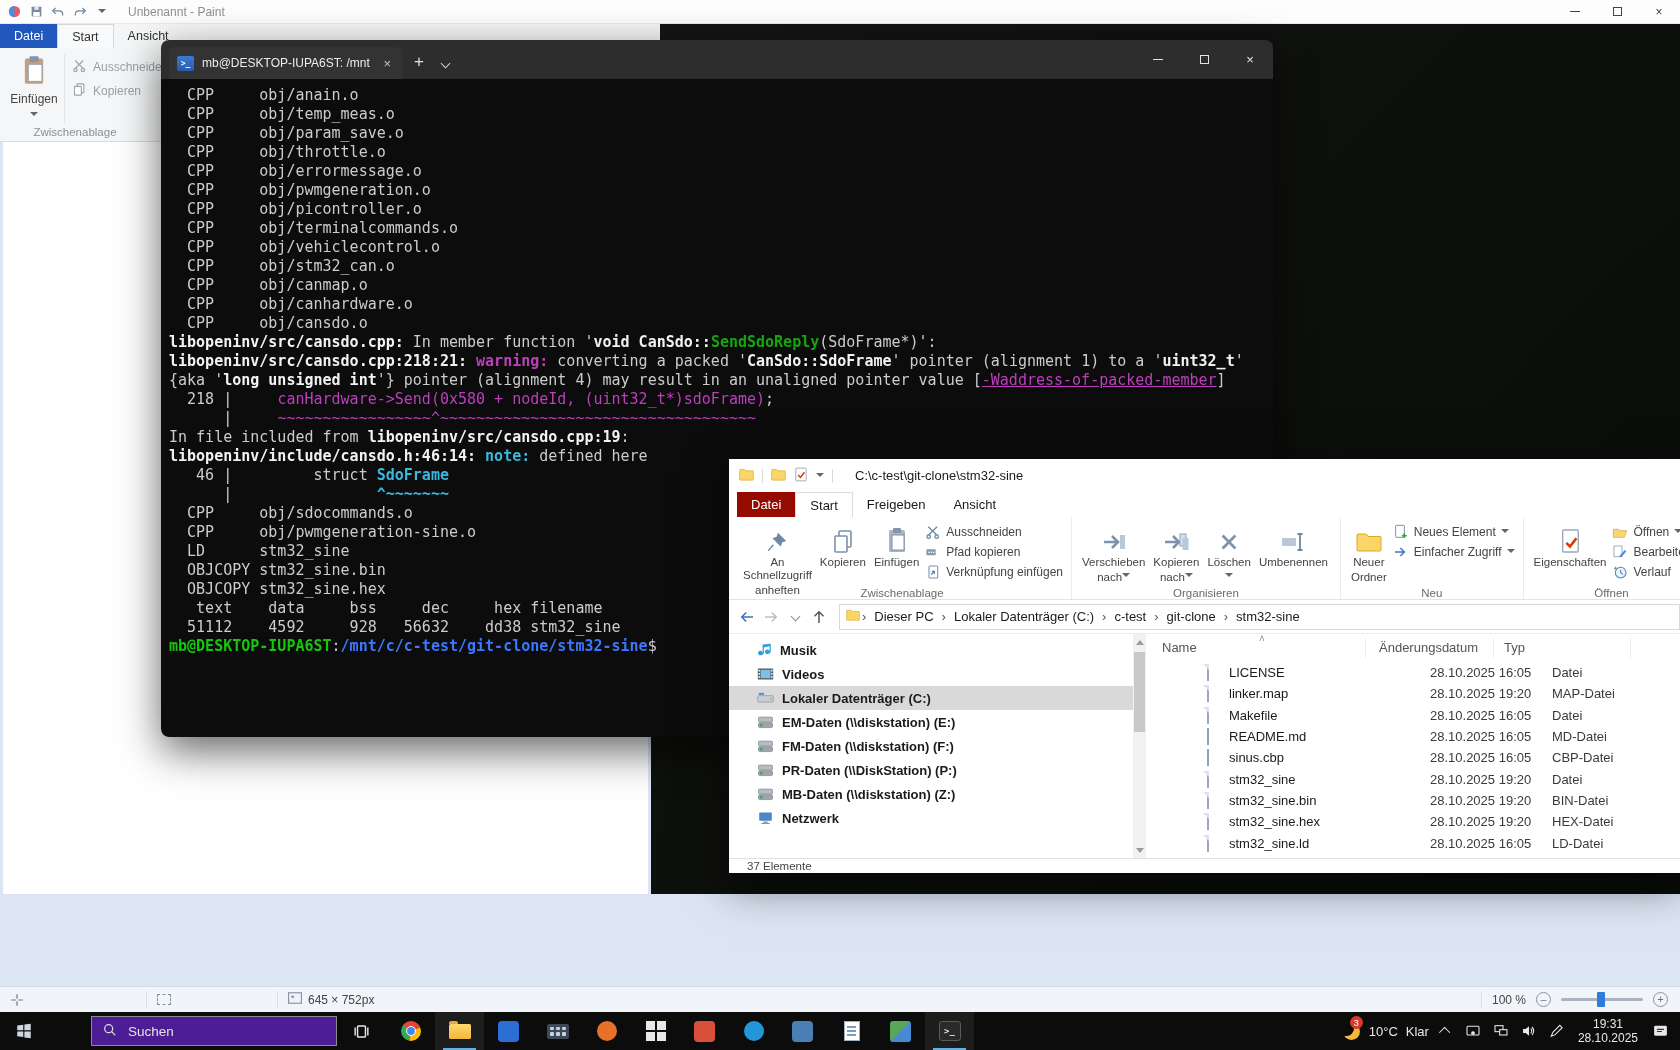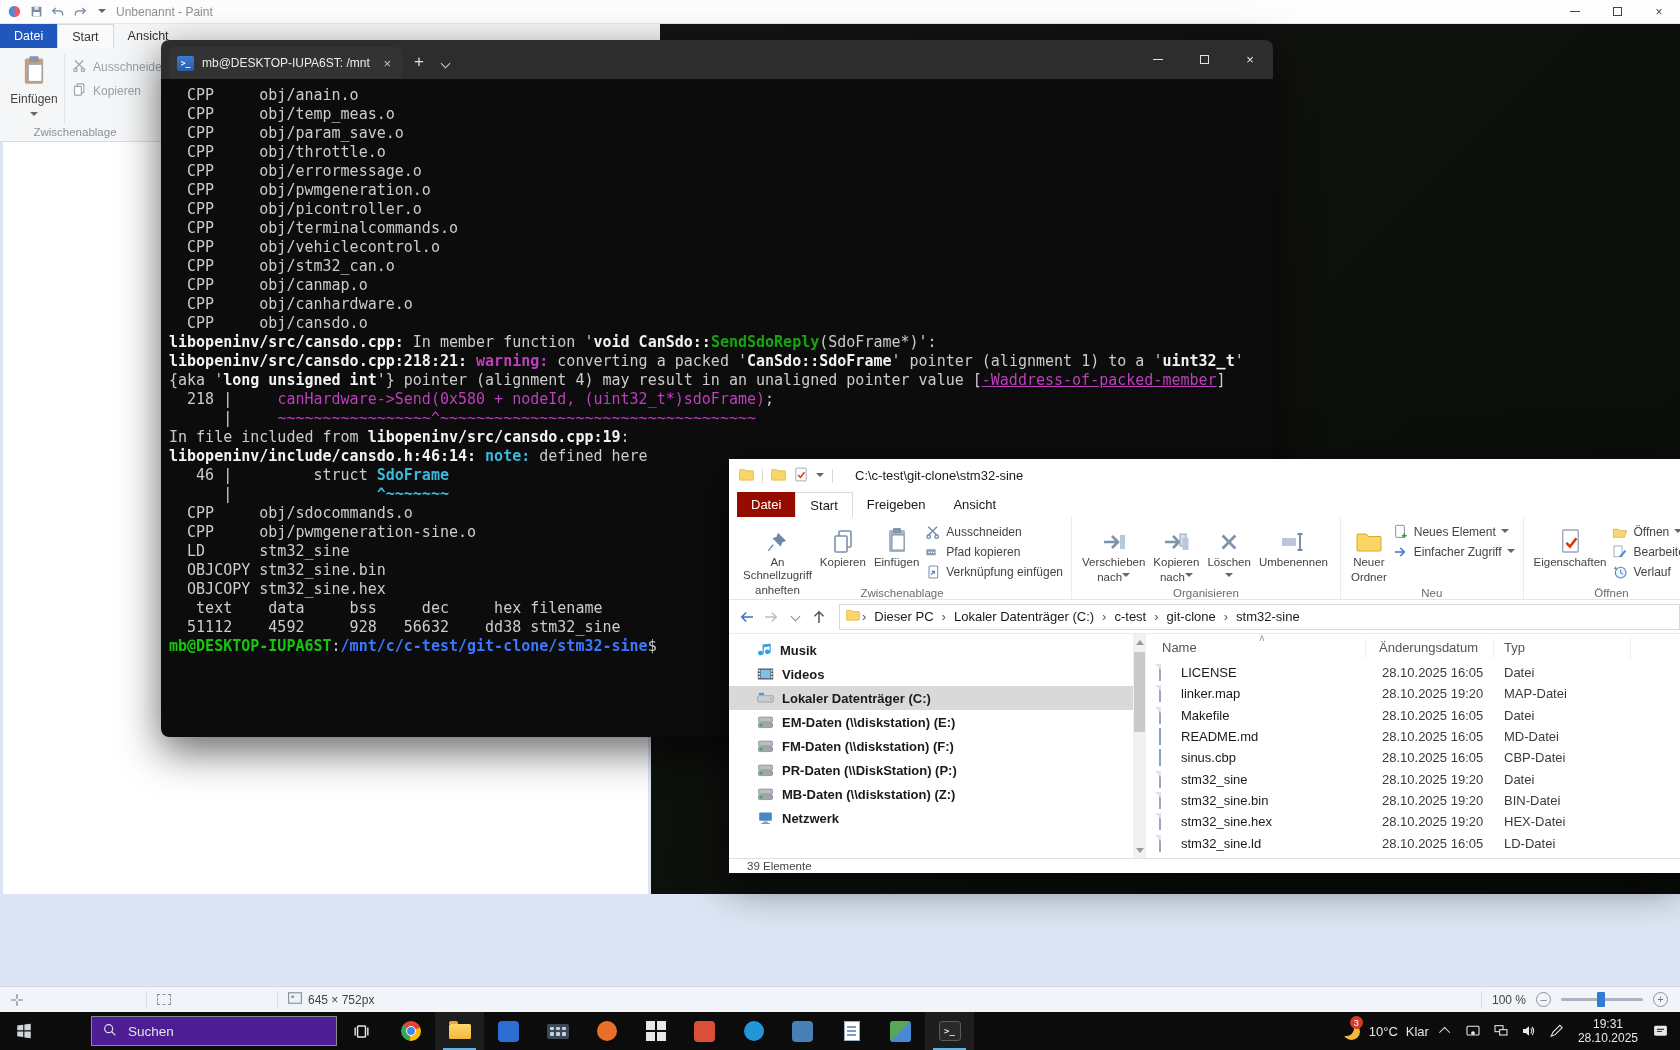--- a/index.html
+++ b/index.html
@@ -6,21 +6,21 @@
   html,body { width:1680px; height:1050px; overflow:hidden; }
   body { font-family:"Liberation Sans", sans-serif; position:relative;
          background:linear-gradient(135deg,#191b18 0%,#0e100d 55%,#090b08 100%); }
   .abs { position:absolute; }
 
   
   #paint-titlebar { left:0; top:0; width:1680px; height:24px; background:#fdfdfd;
     border-bottom:1px solid #e9e9e9; display:flex; align-items:center; z-index:1; }
   .pt-qat { display:flex; align-items:center; gap:6px; padding-left:6px; }
   .pt-qat .qic { width:16px; height:16px; display:flex; align-items:center; justify-content:center; color:#5d7390; }
-  .pt-title { margin-left:6px; font-size:12px; color:#8f8f8f; }
+  .pt-title { margin-left:18px; font-size:12px; color:#8f8f8f; }
   .pt-controls { margin-left:auto; display:flex; height:24px; }
   .pt-btn { width:42px; height:24px; display:flex; align-items:center; justify-content:center; color:#444; font-size:12px; }
   .glyph-min { width:10px; height:1px; background:#444; display:inline-block; }
   .glyph-max { width:9px; height:9px; border:1px solid #444; display:inline-block; }
 
   #paint-tabs { left:0; top:24px; width:660px; height:24px; background:#f5f6f7; display:flex; align-items:flex-end; z-index:1; }
   .p-tab { height:24px; padding:0 14px; font-size:12.5px; display:flex; align-items:center; color:#333; }
   .p-tab.accent { background:#2156bd; color:#fff; }
   .p-tab.active { background:#f9fafb; border:1px solid #d4d7dc; border-bottom:none; }
 
@@ -107,21 +107,21 @@
   .nav-item { height:24px; display:flex; align-items:center; padding-left:28px; gap:8px; white-space:nowrap;font-weight:bold; }
   .nav-item.selected { background:#d9d9d9; }
   #ex-scroll { width:13px; background:#f1f1f1; position:relative; }
   .sc-arrow { position:absolute; left:0; width:13px; height:15px; display:flex; align-items:center; justify-content:center; }
   .sc-tri-up { width:0; height:0; border:4px solid transparent; border-bottom:5px solid #9a9a9a; margin-top:-3px;}
   .sc-tri-dn { width:0; height:0; border:4px solid transparent; border-top:5px solid #9a9a9a; margin-bottom:-3px;}
   #sc-thumb { position:absolute; left:1px; top:18px; width:11px; height:80px; background:#c9c9c9; }
   #ex-list { flex:1; position:relative; }
   #ex-header { position:absolute; left:0; top:3px; right:0; height:22px; color:#555; }
   #ex-header .colsep { position:absolute; top:1px; width:1px; height:20px; background:#ededed; }
-  #ex-rows { position:absolute; left:0; top:28px; right:0; bottom:0; }
+  #ex-rows { position:absolute; left:0; top:28px; right:0; bottom:0;padding-left:48px; }
   .frow { height:21.3px; position:relative; display:flex; align-items:center; }
   .frow .fname { position:absolute; left:35px; width:192px; overflow:hidden; white-space:nowrap; }
   .frow .fdate { position:absolute; left:236px; color:#3a3a3a; }
   .frow .ftype { position:absolute; left:358px; color:#3a3a3a; }
   .frow .fic { position:absolute; left:13px; }
   #ex-status { position:absolute; left:0; bottom:0; right:0; height:15px; border-top:1px solid #e0e0e0;
      font-size:11.5px; color:#444; display:flex; align-items:center; padding-left:18px; background:#fff; }
   .fi-file { width:13px; height:16px; background:#fff; border:1px solid #9aa7b8; position:relative; }
   .fi-file::after { content:""; position:absolute; right:-1px; top:-1px; border:3px solid #dce4ee;
      border-left-color:transparent; border-bottom-color:transparent; }
@@ -726,21 +726,21 @@
           </div>
           <div class="frow">
             <span class="fic"><span class="fi-file"></span></span>
             <span class="fname">stm32_sine.ld</span>
             <span class="fdate">28.10.2025 16:05</span>
             <span class="ftype">LD-Datei</span>
           </div>
         </div>
     </div>
   </div>
-  <div id="ex-status">39 Elemente</div>
+  <div id="ex-status">37 Elemente</div>
 </div>
 
 <div id="taskbar" class="abs">
   <div id="tb-start">
     <svg width="18" height="18" viewBox="0 0 24 24">
         <path d="M3 4.5L11 3.5v7.5H3zM12.5 3.3L21 2.3v8.7h-8.5zM3 12.5h8V20l-8-1zM12.5 12.5H21v9.2l-8.5-1z" fill="#cfd8df"></path>
       </svg>
   </div>
   <div id="tb-search">
     <span><svg width="16" height="16" viewBox="0 0 24 24" fill="none" stroke="#e0e0e0" stroke-width="1.8">

